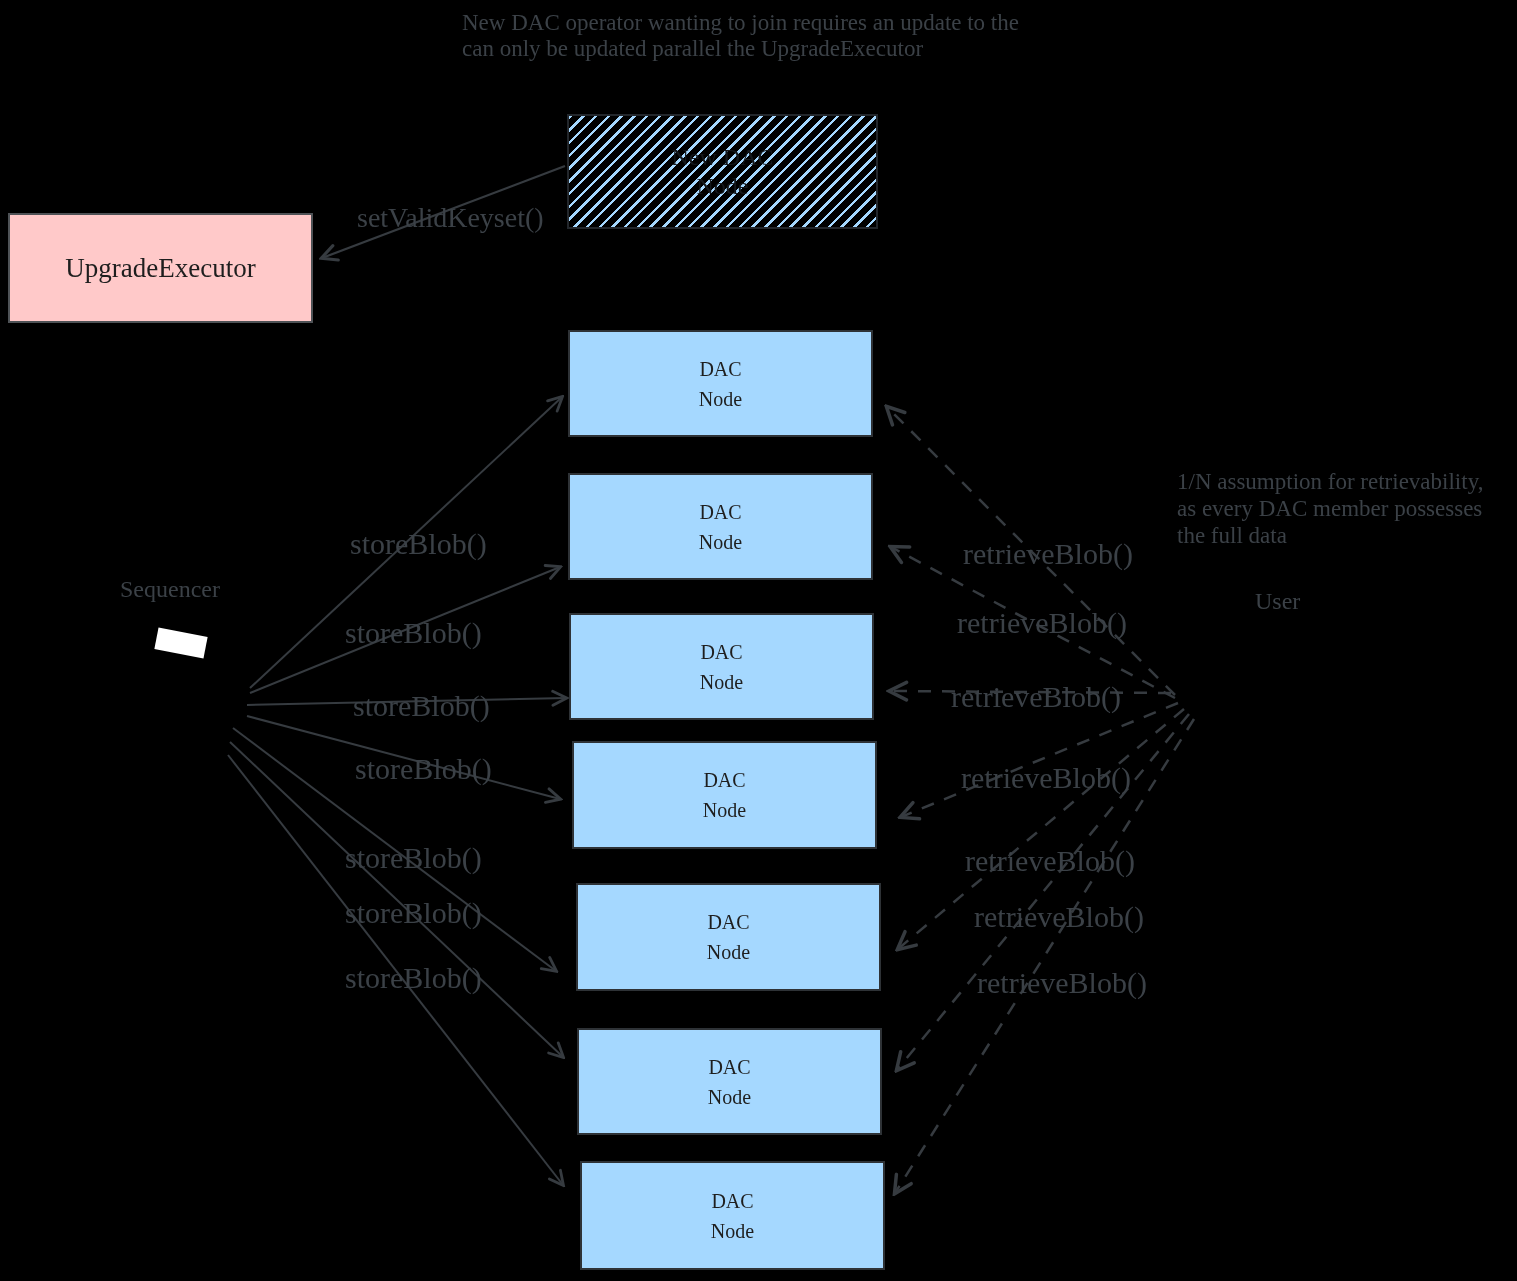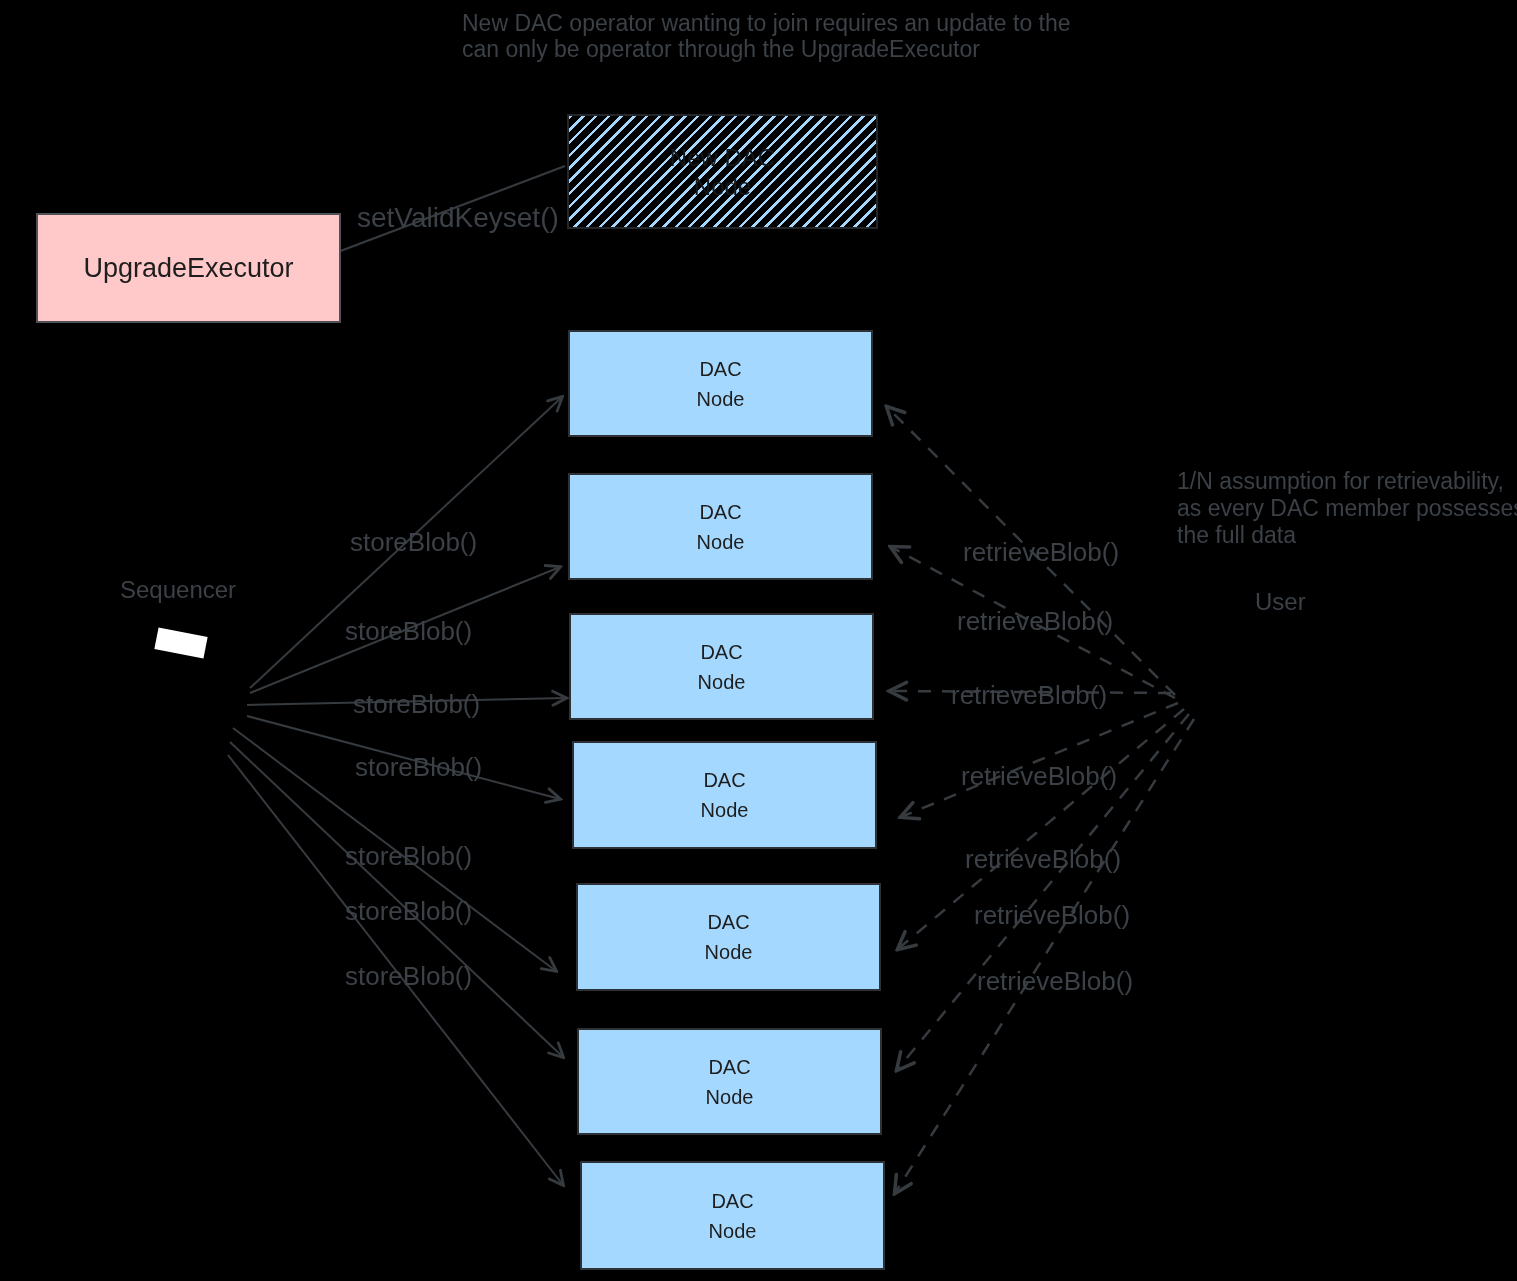--- a/index.html
+++ b/index.html
@@ -1,27 +1,27 @@
 <!DOCTYPE html>
 <html><head>
 <meta charset="utf-8">
 <style>
   html,body{margin:0;padding:0;background:#000;}
   .canvas{
     position:relative;width:1517px;height:1281px;background:#000;overflow:hidden;
-    font-family:Liberation Sans, sans-serif;
+    font-family:Liberation Serif, serif;
   }
   svg.arrows{position:absolute;left:0;top:0;}
   .note{position:absolute;color:#3b4147;font-size:23px;line-height:26px;white-space:nowrap;}
-  .lbl{position:absolute;color:#3b4147;font-size:26px;white-space:nowrap;}
+  .lbl{position:absolute;color:#3b4147;font-size:30px;white-space:nowrap;}
   .box{
     position:absolute;display:flex;flex-direction:column;align-items:center;justify-content:center;
     color:#1e1e1e;text-align:center;box-sizing:border-box;
   }
-  .box.exec{background:#ffc9c9;border:2px solid #4e5256;font-size:27px;margin-left:28px;}
+  .box.exec{background:#ffc9c9;border:2px solid #4e5256;font-size:27px;}
   .box.node{background:#a5d8ff;border:2px solid #2e3236;font-size:20px;line-height:30px;}
   .box.hatch{
     background:repeating-linear-gradient(135deg,#a5d8ff 0 2.5px,transparent 2.5px 9px);
     border:2px solid #23272c;font-size:24px;line-height:29px;color:#14181c;
   }
   .screen{position:absolute;background:#ffffff;transform:rotate(11deg);}
 </style>
 </head>
 <body>
 
@@ -48,21 +48,21 @@
     <line x1="1175" y1="698" x2="891" y2="547" stroke="#363b40" stroke-width="2.5" stroke-dasharray="13 11" marker-end="url(#ah)"></line>
     <line x1="1171" y1="693" x2="890" y2="691" stroke="#363b40" stroke-width="2.5" stroke-dasharray="13 11" marker-end="url(#ah)"></line>
     <line x1="1178" y1="703" x2="901" y2="817" stroke="#363b40" stroke-width="2.5" stroke-dasharray="13 11" marker-end="url(#ah)"></line>
     <line x1="1184" y1="709" x2="898" y2="949" stroke="#363b40" stroke-width="2.5" stroke-dasharray="13 11" marker-end="url(#ah)"></line>
     <line x1="1189" y1="714" x2="897" y2="1070" stroke="#363b40" stroke-width="2.5" stroke-dasharray="13 11" marker-end="url(#ah)"></line>
     <line x1="1194" y1="719" x2="895" y2="1193" stroke="#363b40" stroke-width="2.5" stroke-dasharray="13 11" marker-end="url(#ah)"></line>
   </svg>
 
   <div class="note" style="left:462px;top:10px;">
     <div>New DAC operator wanting to join requires an update to the</div>
-    <div>can only be operator through the UpgradeExecutor</div>
+    <div>can only be updated parallel the UpgradeExecutor</div>
   </div>
 
   <div class="note" style="left:1177px;top:468px;line-height:27px;">
     <div>1/N assumption for retrievability,</div>
     <div>as every DAC member possesses</div>
     <div>the full data</div>
   </div>
 
 
   <div class="lbl" style="left:120px;top:576px;font-size:24px;">Sequencer</div>

